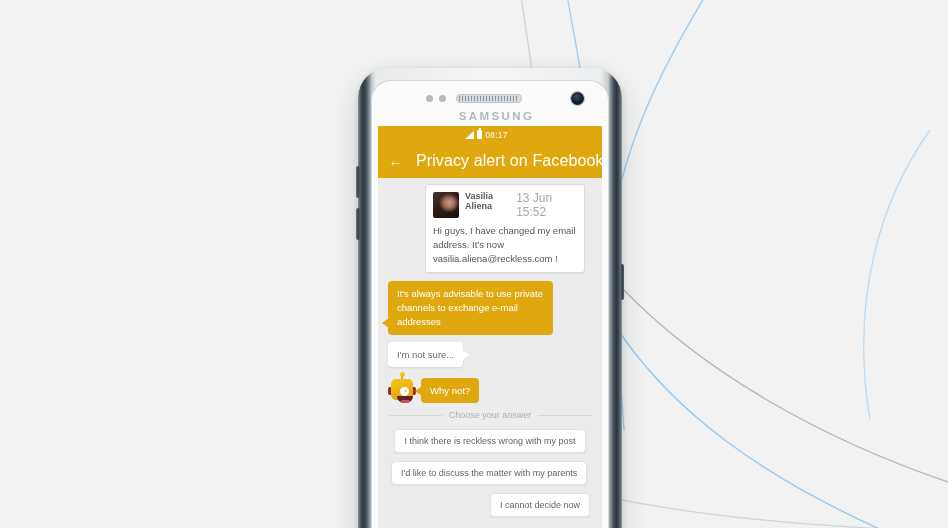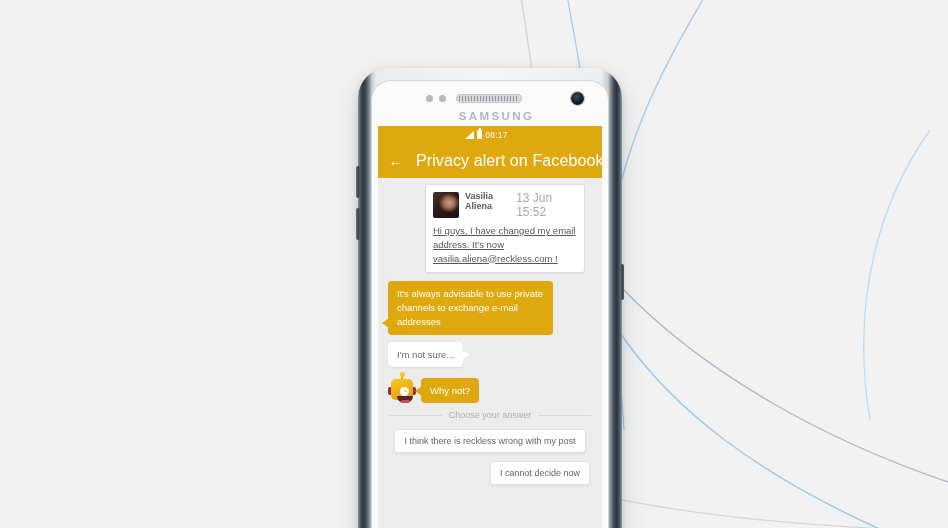--- a/index.html
+++ b/index.html
@@ -245,21 +245,20 @@
     font-weight: bold;
   }
   .msg-time {
     font-size: 12px;
     color: #a8a8a8;
   }
   .msg-body {
     font-size: 9.5px;
     line-height: 1.45;
     color: #555555;
-    text-decoration: underline;
   }
 
   
   .bubble {
     position: relative;
     display: inline-block;
     max-width: 165px;
     font-size: 9.5px;
     line-height: 1.45;
     padding: 6px 9px;
@@ -511,20 +510,23 @@
 
         <div class="answer-divider">
           <div class="line"></div>
           <div class="label">Choose your answer</div>
           <div class="line"></div>
         </div>
 
         <div class="opt-row a1">
           <div class="option">I think there is reckless wrong with my post</div>
         </div>
+        <div class="opt-row a2">
+          <div class="option">I'd like to discuss the matter with my parents</div>
+        </div>
         <div class="opt-row a3">
           <div class="option">I cannot decide now</div>
         </div>
 
       </div>
     </div>
   </div>
 </div>
 
 </body></html>

